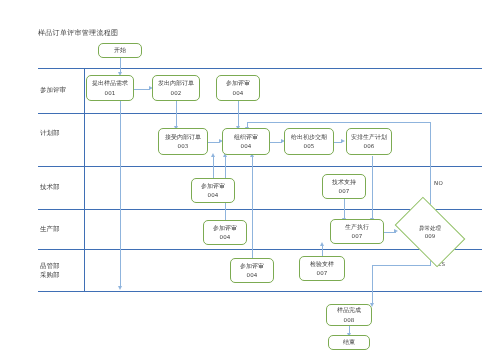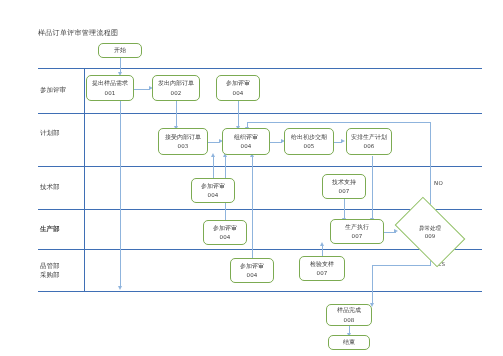--- a/index.html
+++ b/index.html
@@ -89,21 +89,21 @@
   <div class="lane-line" style="top:166px;"></div>
   <div class="lane-line" style="top:209px;"></div>
   <div class="lane-line" style="top:249px;"></div>
   <div class="lane-line" style="top:291px;"></div>
 
   <div class="lane-vline" style="top:68px;height:223px;"></div>
 
   <div class="lane-label" style="top:86px;">参加评审</div>
   <div class="lane-label" style="top:129px;">计划部</div>
   <div class="lane-label" style="top:183px;">技术部</div>
-  <div class="lane-label" style="top:225px;font-weight:bold;">生产部</div>
+  <div class="lane-label" style="top:225px;">生产部</div>
   <div class="lane-label" style="top:262px;">
     <span>品管部</span><br>
     <span>采购部</span>
   </div>
 
   <div class="conn v" style="left:120px;top:58px;height:15px;"></div>
   <div class="arw down" style="left:117.5px;top:72px;"></div>
 
   <div class="conn h" style="left:134px;top:88.5px;width:16px;"></div>
   <div class="arw right" style="left:149px;top:86px;"></div>

